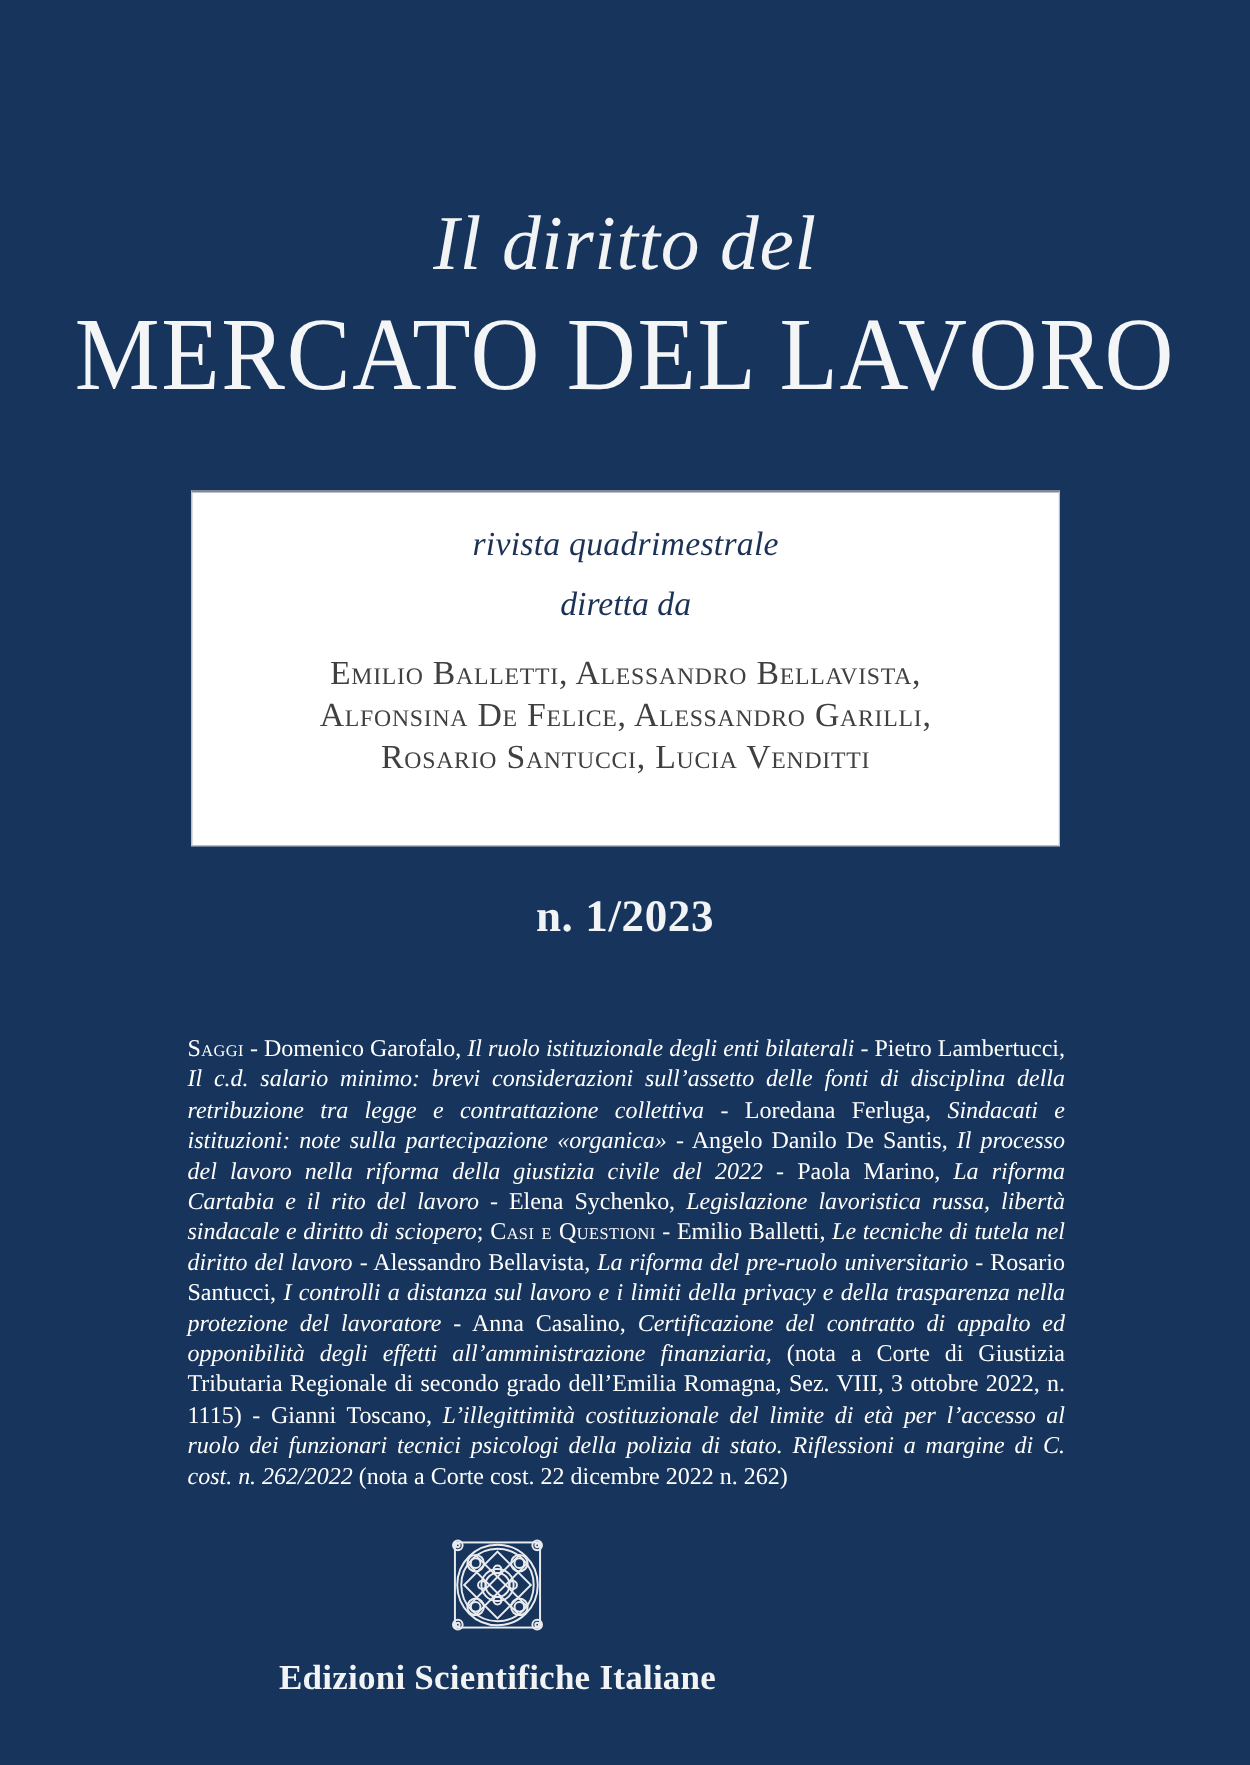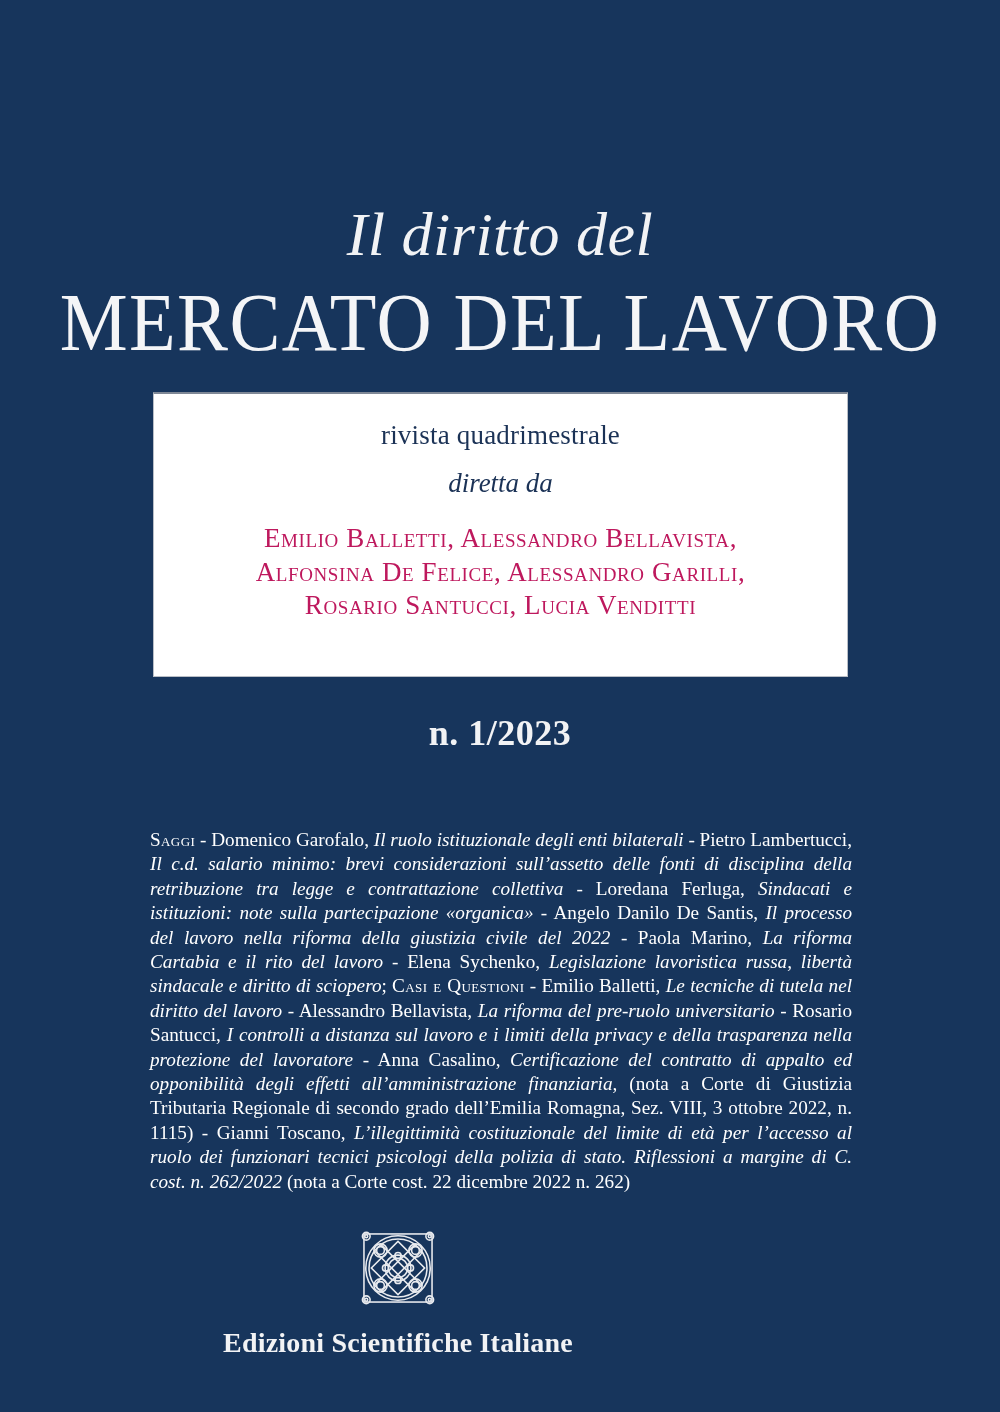--- a/index.html
+++ b/index.html
@@ -26,21 +26,20 @@
     text-align: center;
   }
   .title-script {
     font-family: "Liberation Serif", "DejaVu Serif", serif;
     font-style: italic;
     font-weight: 400;
     font-size: 62px;
     line-height: 74px;
     color: #f2f3f5;
     letter-spacing: 0.5px;
-    margin-top: 39px;
   }
   .title-main {
     margin-top: 6px;
     font-family: "Liberation Serif", "DejaVu Serif", serif;
     font-weight: 400;
     font-size: 83px;
     line-height: 90px;
     color: #f4f5f7;
     letter-spacing: 1.5px;
     transform: scaleX(0.92);
@@ -59,37 +58,38 @@
     border-top: 2px solid #7f8896;
     border-left: 1px solid #b9bec6;
     border-right: 1px solid #b9bec6;
     border-bottom: 1px solid #b9bec6;
     box-sizing: border-box;
     text-align: center;
     color: #1b3256;
   }
   .panel-periodicity {
     margin-top: 24px;
+    font-style: italic;
     font-size: 27px;
     line-height: 34px;
     letter-spacing: 0.2px;
   }
   .panel-directed {
     margin-top: 14px;
     font-style: italic;
     font-size: 27px;
     line-height: 34px;
   }
   .editors {
     margin-top: 22px;
     font-variant: small-caps;
     font-size: 27px;
     line-height: 33.5px;
     letter-spacing: 0.6px;
-    color: #be185d;
+    color: #404040;
   }
   .editors div { white-space: nowrap; }
 
   
   .issue-block {
     position: absolute;
     top: 712px;
     left: 0;
     width: 1000px;
     text-align: center;

